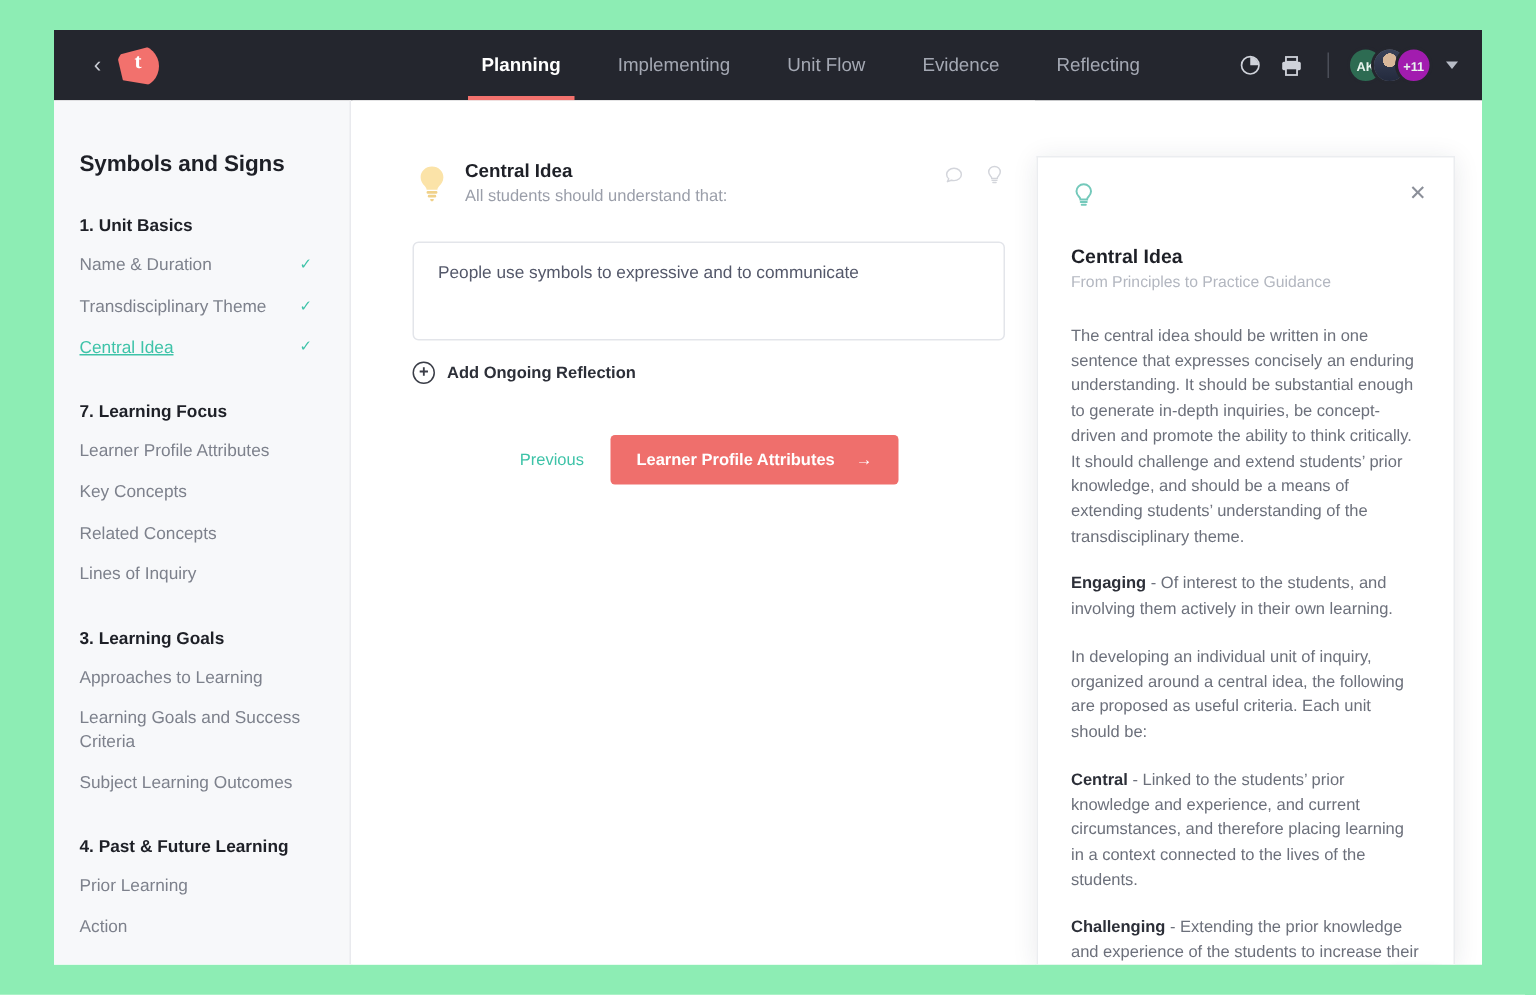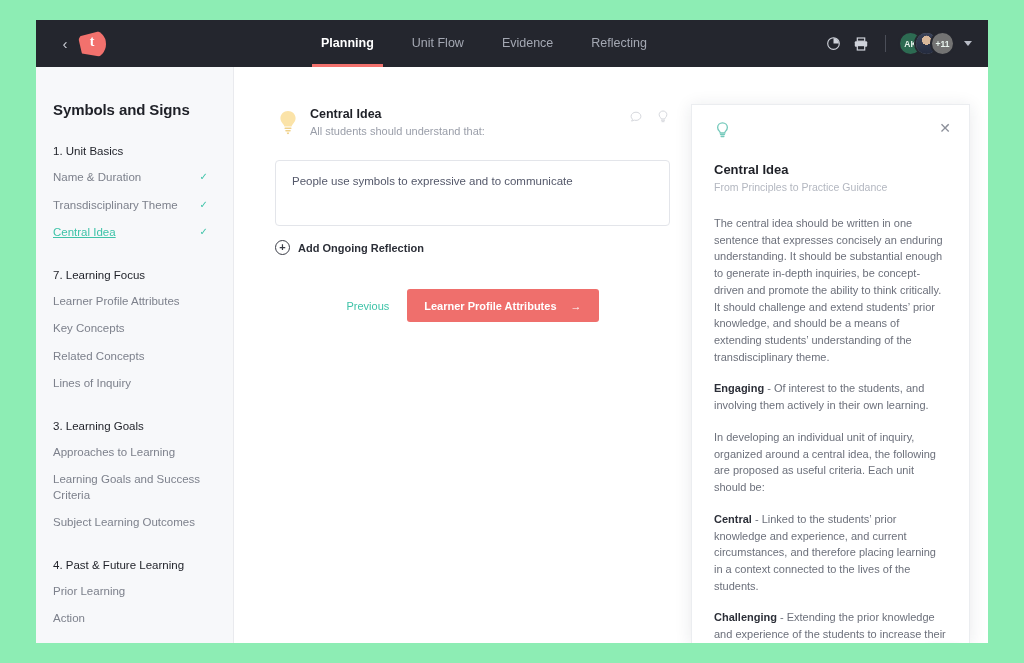--- a/index.html
+++ b/index.html
@@ -79,21 +79,21 @@
     font-size: 8.5px; font-weight: 700; color: #e8f4ee;
     background: #2d6b52;
   }
   .avatar + .avatar { margin-left: -9px; }
   .avatar.photo { background: #6e7382; }
   .avatar.photo .face {
     width: 100%; height: 100%; border-radius: 50%;
     background: radial-gradient(circle at 50% 34%, #d8b79a 0 26%, transparent 27%),
                 linear-gradient(#3a4259, #232a3d);
   }
-  .avatar.more { background: #737373; }
+  .avatar.more { background: #a21caf; }
   .caret-down {
     margin-left: 9px;
     width: 0; height: 0;
     border-left: 4.5px solid transparent;
     border-right: 4.5px solid transparent;
     border-top: 5px solid #b8bcc6;
     cursor: pointer;
   }
 
   
@@ -110,21 +110,21 @@
     background: #f7f8fa;
     border-right: 1px solid #e9eaee;
     padding: 34px 0 0 17px;
     overflow: hidden;
   }
   #unit-title {
     font-size: 15px; font-weight: 700; color: #1e2027;
     letter-spacing: -0.1px; margin-bottom: 27px;
   }
   .sb-section {
-    font-size: 11.5px; font-weight: 400; color: #1e2027;
+    font-size: 11.5px; font-weight: 700; color: #1e2027;
     margin: 22px 0 7px 0;
   }
   .sb-section.first { margin-top: 0; }
   .sb-item {
     position: relative;
     font-size: 11.5px; color: #7d818c;
     padding: 6px 26px 6px 0;
     line-height: 1.35;
     cursor: pointer;
   }
@@ -234,20 +234,21 @@
 <div id="app-window">
 
   <div id="topbar">
     <div class="back-chevron">‹</div>
     <div class="logo-mark">
       <span class="glyph">t</span>
     </div>
 
     <div id="nav-tabs">
         <div class="nav-tab active">Planning</div>
+        <div class="nav-tab">Implementing</div>
         <div class="nav-tab">Unit Flow</div>
         <div class="nav-tab">Evidence</div>
         <div class="nav-tab">Reflecting</div>
       </div>
 
     <div id="topbar-right">
       <div class="tb-icon">
         <svg width="15" height="15" viewBox="0 0 16 16" fill="none">
           <circle cx="8" cy="8" r="6.2" stroke="#cfd2da" stroke-width="1.2"></circle>
           <path d="M8 2.2 A5.8 5.8 0 0 1 13.8 8 L8 8 Z" fill="#cfd2da"></path>

